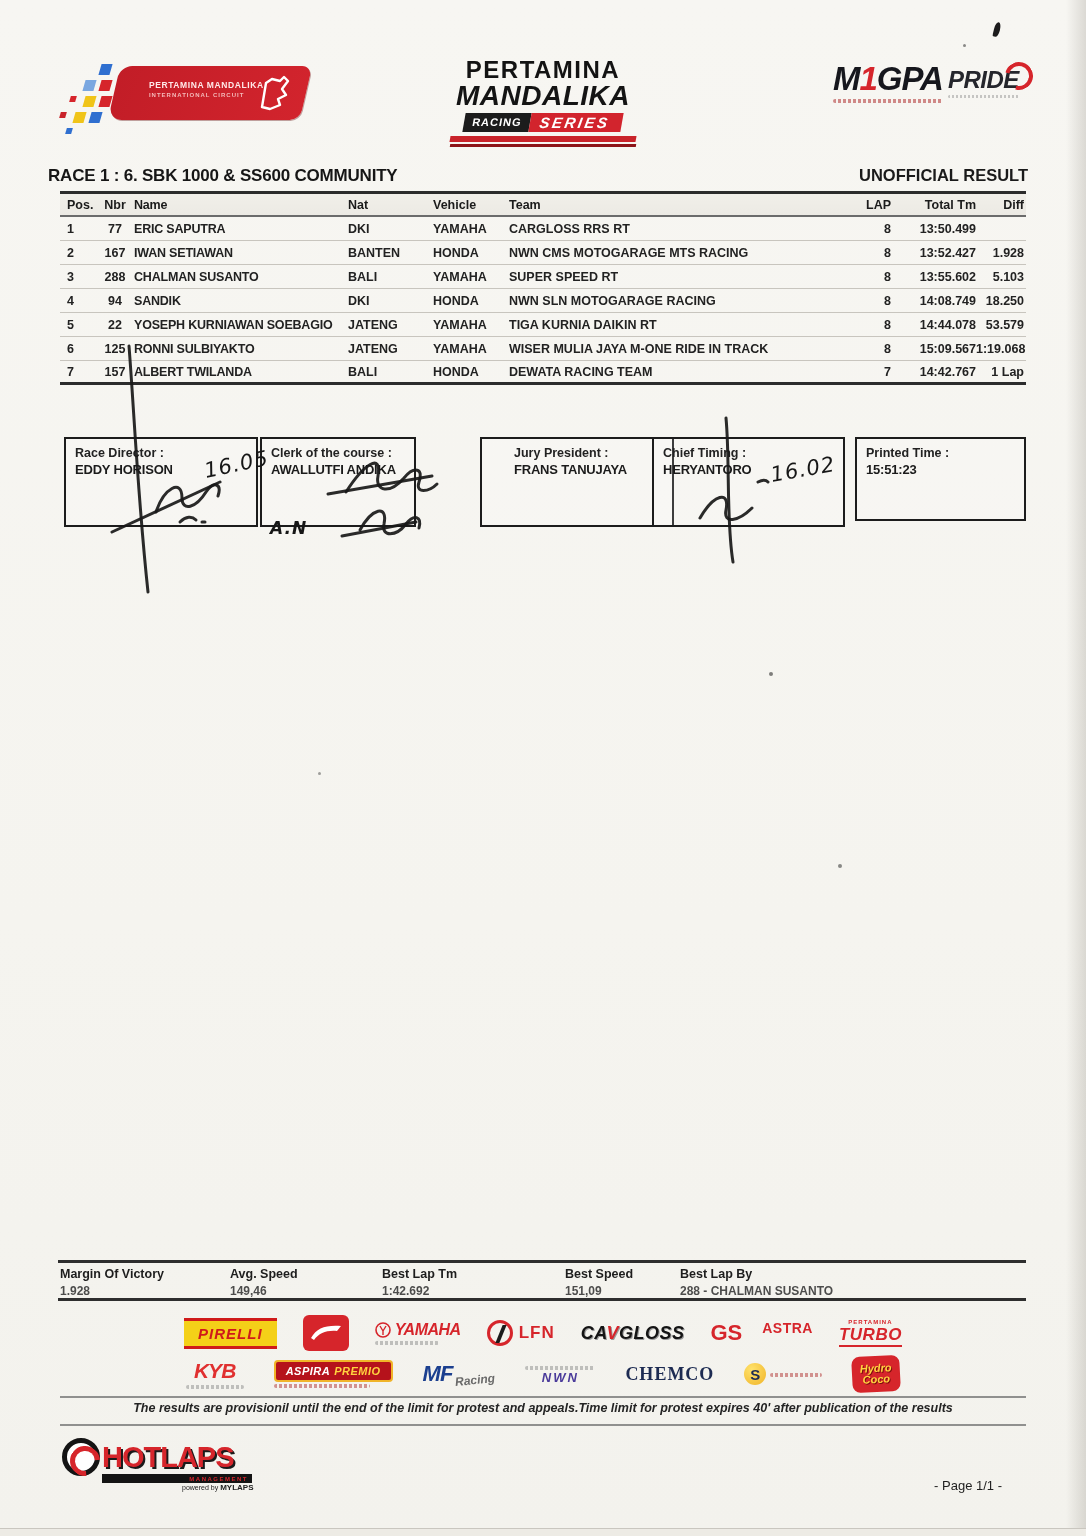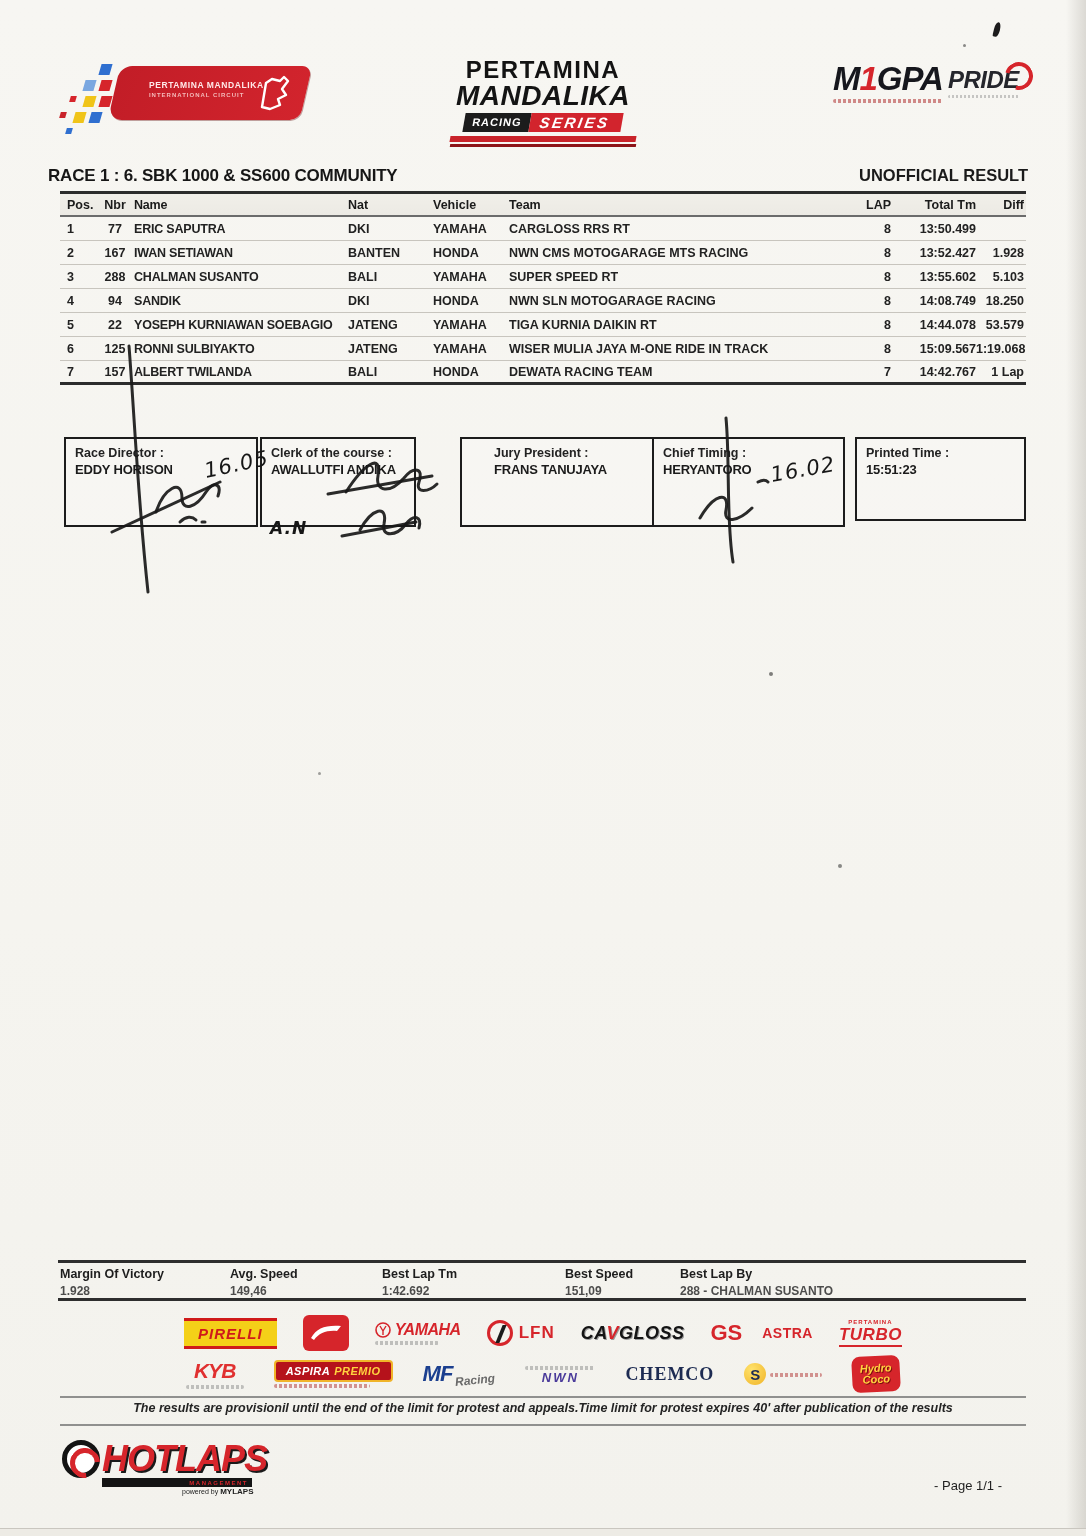--- a/index.html
+++ b/index.html
@@ -61,21 +61,21 @@
   .c-lap,.c-tot,.c-diff { text-align:right; }
   .c-diff { padding-right:2px; }
 
   
   .officials { position:absolute; left:64px; top:437px; width:962px; height:92px; }
   .obox { position:absolute; top:0; height:90px; border:2.5px solid #1c1c1c; padding:7px 9px; background:rgba(255,255,255,.15); }
   .obox .olabel { font-size:12.5px; font-weight:600; color:#222; }
   .obox .oname { font-size:13px; font-weight:800; margin-top:2px; letter-spacing:-.2px; }
   .ob1 { left:0px;   width:194px; }
   .ob2 { left:196px; width:156px; }
-  .ob3 { left:396px; width:194px;padding-left:32px; }
+  .ob3 { left:416px; width:194px;padding-left:32px; }
   .ob4 { left:588px; width:193px; }
   .ob5 { left:791px; width:171px; height:84px; }
 
   .ink-overlay { position:absolute; left:60px; top:340px; width:980px; height:280px; pointer-events:none; z-index:6; }
   .ink-overlay path { fill:none; stroke:#181818; stroke-width:3; stroke-linecap:round; stroke-linejoin:round; opacity:.92; }
   .hw-text { font-family:"DejaVu Sans", sans-serif; font-style:italic; font-size:21px; fill:#161616; letter-spacing:1px; }
   .hw-small { font-size:17px; font-weight:bold; }
 
   
   .summary { position:absolute; left:58px; top:1260px; width:968px; height:41px;
@@ -96,21 +96,21 @@
     color:#cf1a1a; font-weight:900; font-style:italic; font-size:15px; letter-spacing:1px; padding:4px 14px; }
   .sp-honda { width:46px; height:36px; background:#d6252b; border-radius:6px; display:flex; align-items:center; justify-content:center; }
   .sp-yamaha { text-align:center; color:#d6252b; }
   .sp-yamaha .y-main { display:flex; align-items:center; gap:4px; font-weight:900; font-style:italic; font-size:16px; letter-spacing:-.5px; }
   .sp-lfn { display:flex; align-items:center; gap:6px; color:#d6252b; font-weight:800; font-size:17px; letter-spacing:1px; }
   .lfn-circle { width:26px; height:26px; border:3px solid #d6252b; border-radius:50%; position:relative; }
   .lfn-circle::after { content:""; position:absolute; left:9px; top:2px; width:4px; height:18px; background:#1b1b1b; transform:skewX(-22deg); }
   .sp-cargloss { font-style:italic; font-weight:900; font-size:18px; letter-spacing:.5px; color:#141414;
     text-shadow:1px 1px 0 #9a9a9a; }
   .sp-cargloss .cg-check { color:#d6252b; }
-  .sp-gsastra { color:#d6252b; font-weight:900; display:flex; align-items:center; gap:4px; }
+  .sp-gsastra { color:#d6252b; font-weight:900; display:flex; align-items:flex-start; gap:4px; }
   .gs-big { font-size:22px; } .gs-small { font-size:14px; letter-spacing:.5px;margin-left:16px; }
   .sp-turbo { text-align:center; color:#d6252b; }
   .turbo-top { font-size:6px; font-weight:800; letter-spacing:1px; }
   .turbo-main { font-size:17px; font-weight:900; font-style:italic; letter-spacing:.5px; border-bottom:2px solid #d6252b; }
 
   .sp-kyb { text-align:center; }
   .kyb-main { color:#e03030; font-weight:900; font-style:italic; font-size:21px; letter-spacing:-1px; }
   .sp-aspira { text-align:center; }
   .aspira-pill { background:#b5121b; border:2px solid #f0b429; border-radius:4px; padding:3px 10px;
     font-style:italic; font-weight:900; font-size:11px; letter-spacing:.5px; }
@@ -133,21 +133,21 @@
   .r1 { top:1396px; } .r2 { top:1424px; }
   .disclaimer { position:absolute; left:60px; top:1401px; width:966px; text-align:center;
     font-size:12.5px; font-style:italic; font-weight:600; color:#242424; }
 
   
   .hotlaps { position:absolute; left:62px; top:1438px; }
   .hotlaps-row { display:flex; align-items:center; gap:2px; }
   .hotlaps-icon { width:38px; height:38px; border-radius:50%; border:5px solid #141414; position:relative; background:#fff; }
   .hotlaps-icon::after { content:""; position:absolute; left:3px; top:3px; width:20px; height:20px;
     border:5px solid #d6252b; border-right-color:transparent; border-radius:50%; transform:rotate(40deg); }
-  .hotlaps-text { color:#d6252b; font-weight:900; font-style:italic; font-size:36px; letter-spacing:-1px;
+  .hotlaps-text { color:#d6252b; font-weight:900; font-size:29px; letter-spacing:-1px;
     text-shadow:2px 2px 0 #1a1a1a; }
   .hotlaps-bar { margin-left:40px; margin-top:-2px; background:#141414; height:9px; width:150px;
     display:flex; justify-content:flex-end; align-items:center; padding-right:4px; }
   .hotlaps-mgmt { color:#d6252b; font-size:6px; font-weight:800; letter-spacing:1.5px; }
   .hotlaps-powered { margin-left:120px; font-size:7px; color:#222; }
   .hotlaps-powered b { font-size:8px; }
   .page-num { position:absolute; right:84px; top:1478px; font-size:13px; font-weight:400; color:#1f1f1f; }
 </style>
 </head>
 <body>

